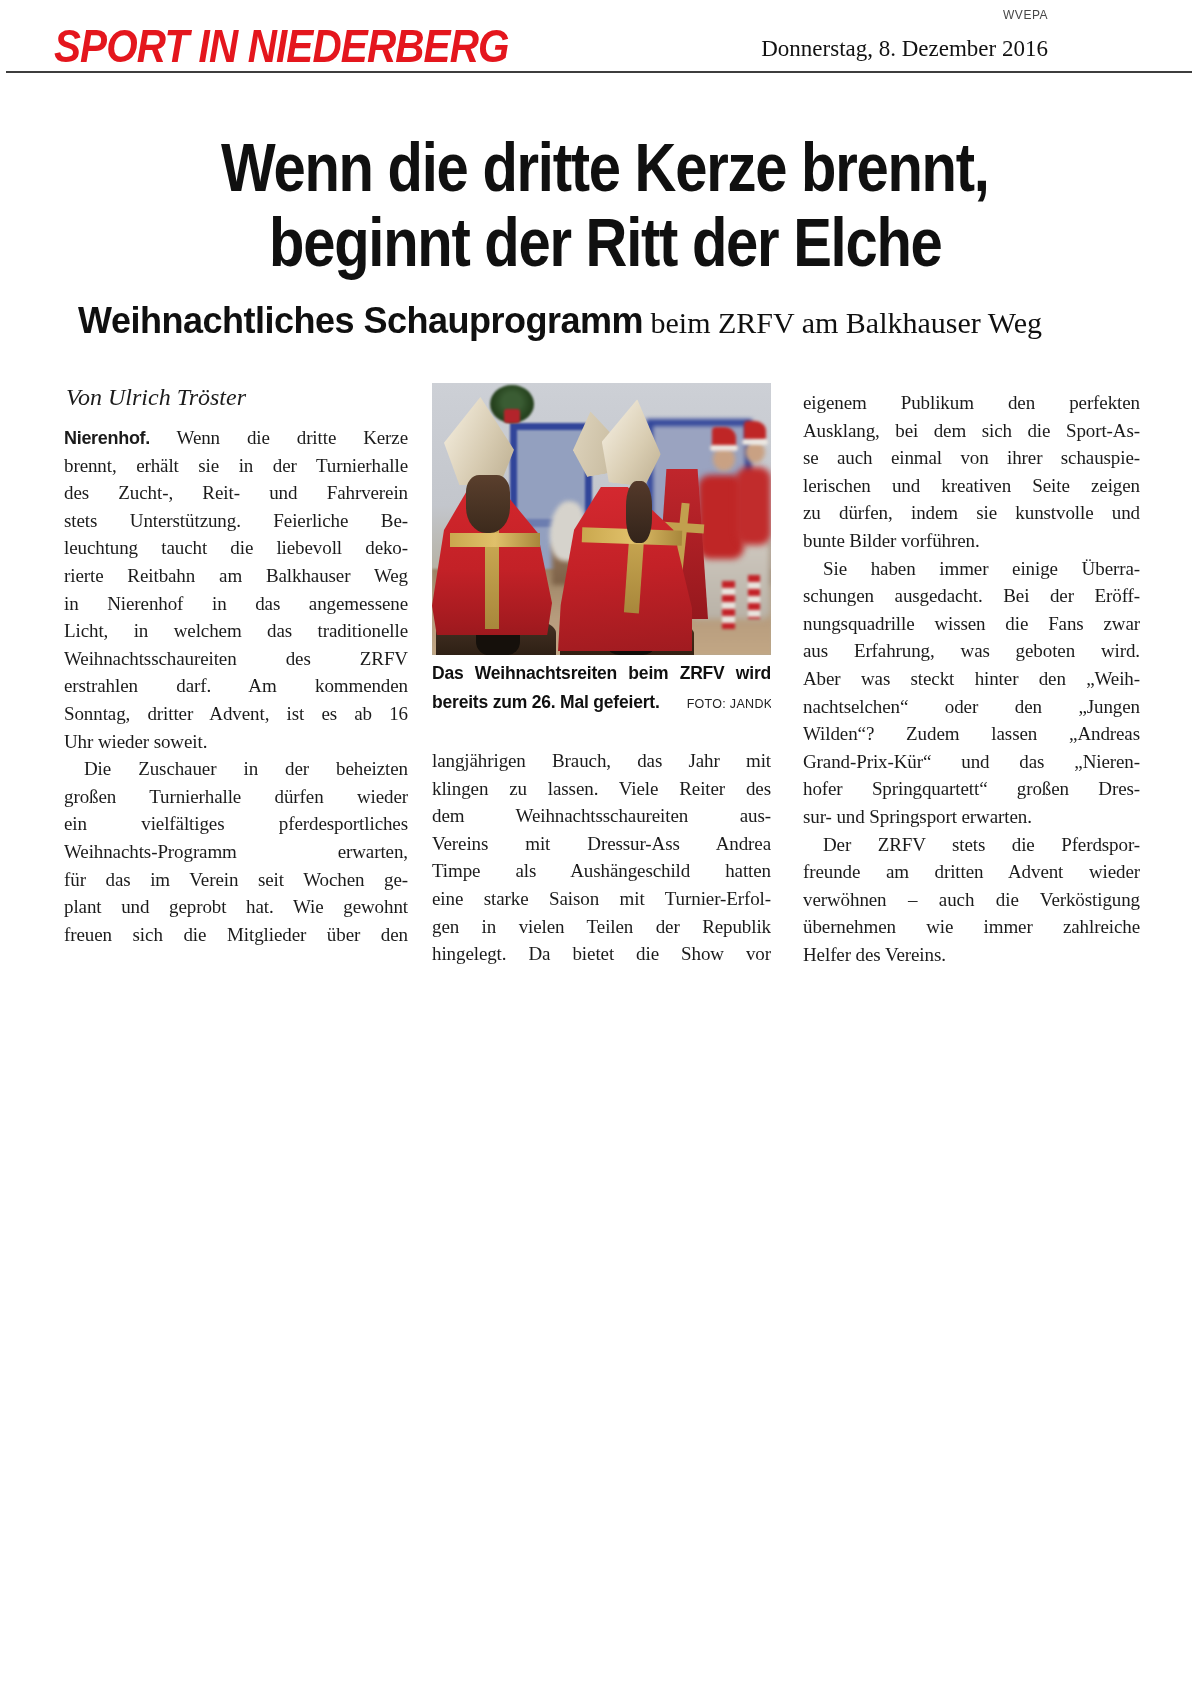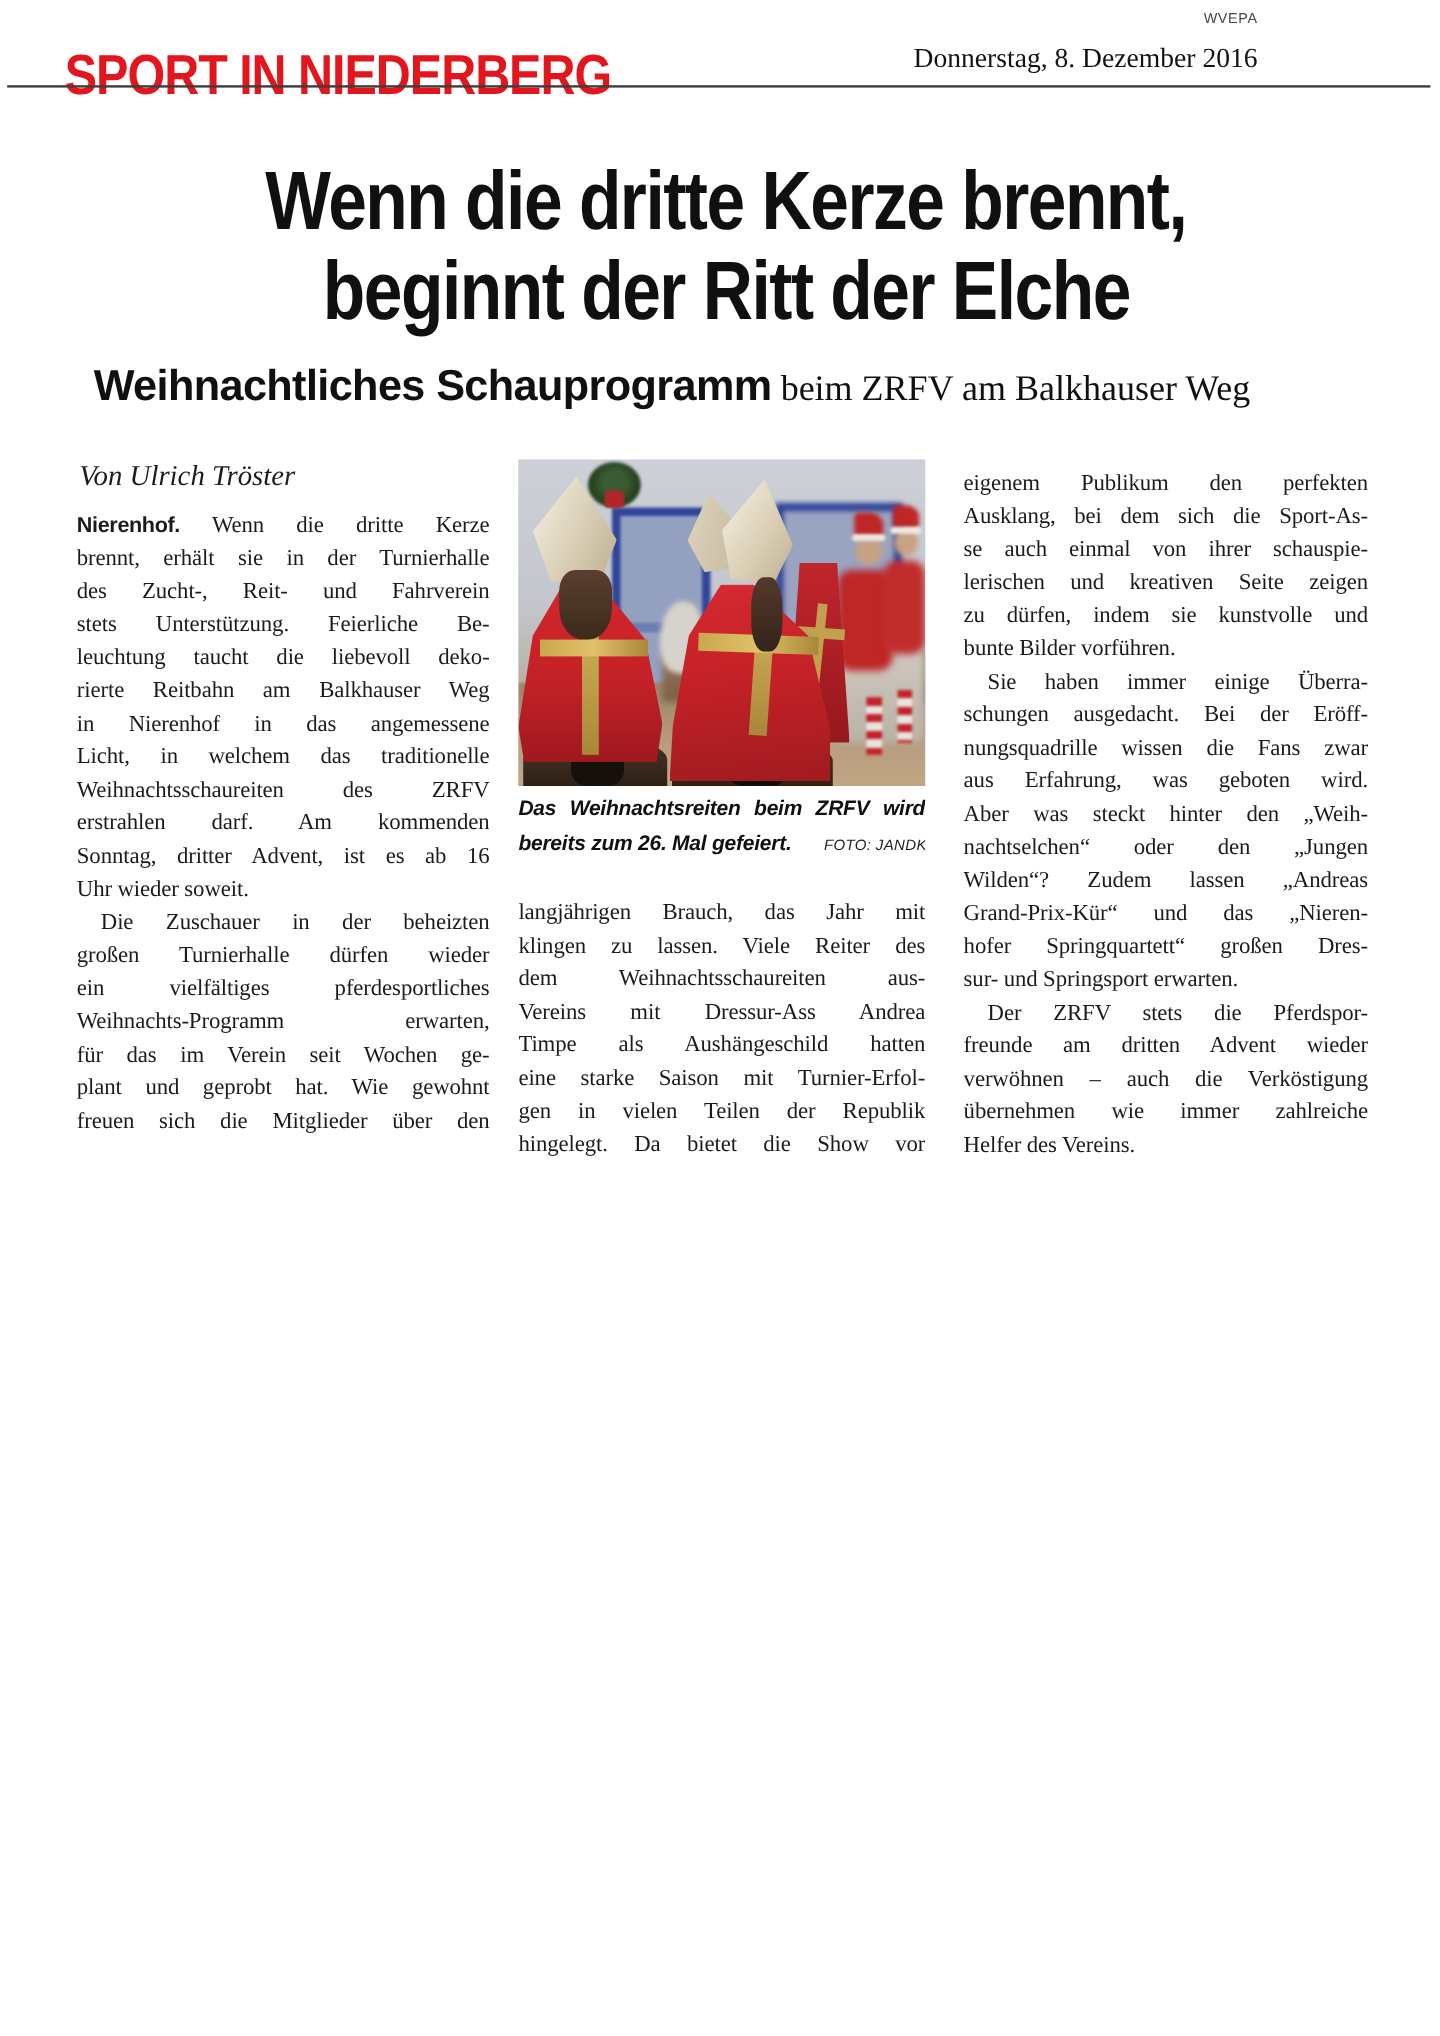--- a/index.html
+++ b/index.html
@@ -1,19 +1,19 @@
 <!DOCTYPE html>
 <html lang="de" style="--masthead_red: #e4161d; --ink: #1b1b1b; --cape_red: #c32127; --gold: #a8873b; --mitre_beige: #d6cab0; --wall_gray: #c4c7cd; --floor_tan: #c2a785; --window_blue: #31459a; --horse_brown: #2e2015; --wreath_green: #27441f; --santa_red: #bf2626;"><head>
 <meta charset="utf-8">
 <style>
   html,body{margin:0;padding:0;background:#e9e9e9;}
   .page{position:relative;width:1200px;height:1697px;background:#fff;margin:0 auto;overflow:hidden;
         font-family:"Liberation Serif",serif;color:var(--ink,#1b1b1b);}
   
-  .masthead{position:absolute;left:54px;top:38px;white-space:nowrap;}
+  .masthead{position:absolute;left:54px;top:22px;white-space:nowrap;font-style:italic;}
   .masthead .cond2{display:inline-block;font-family:"Liberation Sans",sans-serif;font-weight:700;
         font-size:47px;line-height:47px;letter-spacing:-1px;color:var(--masthead_red,#e4161d);
         transform:scaleX(.86);transform-origin:0 50%;}
   .agency{position:absolute;top:8px;right:152px;font-family:"Liberation Sans",sans-serif;
         font-size:12px;color:#474747;letter-spacing:.5px;}
   .dateline{position:absolute;top:36px;right:152px;font-family:"Liberation Serif",serif;font-size:23px;color:#121212;}
   .rule{position:absolute;top:71px;left:6px;right:8px;height:2px;background:#3d3d3d;}
   
   .headline{position:absolute;left:0;top:130px;width:1210px;text-align:center;}
   .hl{display:block;font-family:"Liberation Sans",sans-serif;font-weight:700;font-size:69px;
@@ -80,21 +80,21 @@
       background:linear-gradient(175deg,#d52930 0%,var(--cape_red,#c32127) 50%,#a01b20 100%);
       clip-path:polygon(32% 0,52% 0,86% 26%,100% 74%,100% 100%,0 100%,2% 72%,12% 26%);}
   .ph-gv2{left:196px;top:112px;width:15px;height:118px;background:linear-gradient(180deg,#d9b75d,#a8873b);transform:rotate(4deg);}
   .ph-gh2{left:150px;top:146px;width:100px;height:15px;background:linear-gradient(90deg,#caa84e,#e0c06a,#a8873b);transform:rotate(2deg);}
   .ph-hat2b{left:140px;top:28px;width:48px;height:64px;background:linear-gradient(115deg,#e0d6c0,#c4b79a);
       clip-path:polygon(50% 0,100% 58%,78% 100%,20% 100%,0 55%);transform:rotate(-10deg);}
   .ph-hat2{left:170px;top:16px;width:60px;height:86px;background:linear-gradient(115deg,#efe8d8 15%,#d9cdb2 60%,#c3b597 95%);
       clip-path:polygon(50% 0,100% 60%,80% 100%,20% 100%,0 54%);transform:rotate(7deg);}
   .ph-hair2{left:194px;top:98px;width:26px;height:62px;background:linear-gradient(180deg,#54392a,#33241a);border-radius:40%;}
   
-  figcaption{position:absolute;left:0;top:276px;width:339px;font-style:italic;}
+  figcaption{position:absolute;left:0;top:276px;width:339px;}
   .capline{font-family:"Liberation Sans",sans-serif;font-weight:700;font-size:17.5px;line-height:29px;
       letter-spacing:-.2px;color:#101010;white-space:nowrap;overflow:hidden;}
   .capline.j{text-align:justify;text-align-last:justify;}
   .credit{font-weight:400;font-size:12.5px;letter-spacing:.3px;margin-left:27px;color:#222;}
 </style>
 </head>
 <body>
 
 <div class="page">
 

